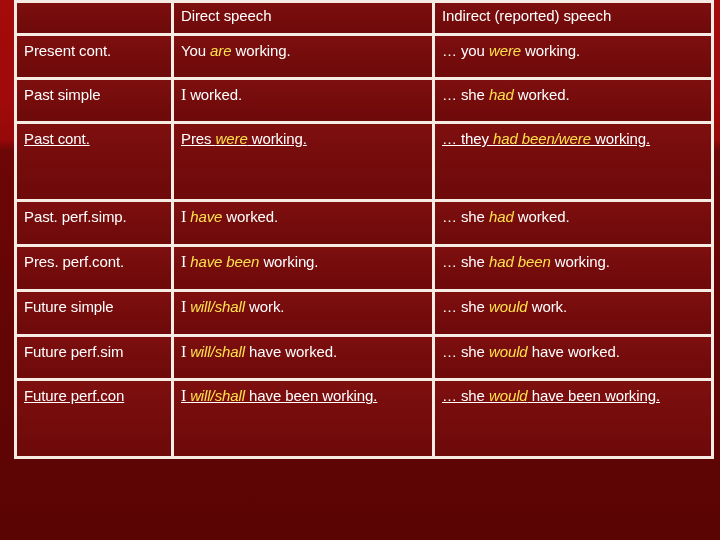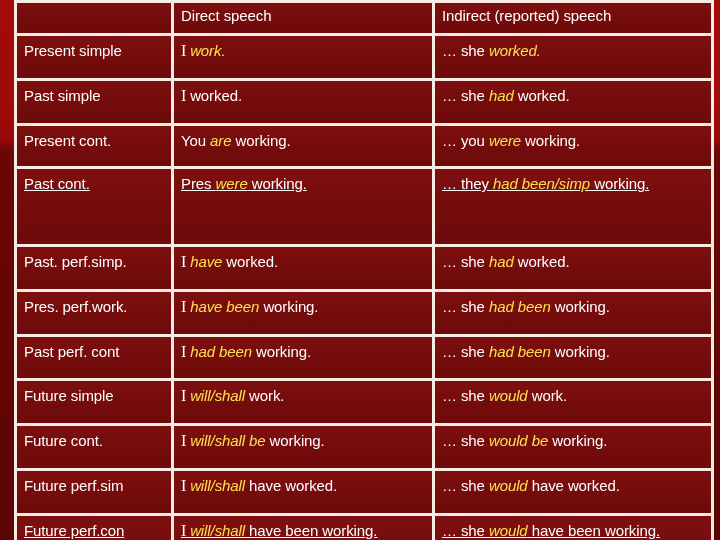--- a/index.html
+++ b/index.html
@@ -117,63 +117,48 @@
           <col class="c2">
           <col class="c3">
       </colgroup>
       <tbody id="table-body">
           <tr class="header-row">
             <td class="corner"><span class="hdr"></span></td>
             <td><span class="hdr">Direct speech</span></td>
             <td class="last-col"><span class="hdr">Indirect (reported) speech</span></td>
           </tr>
           <tr>
-            <td class="label-cell"><span class="plain">Present simple</span></td>
-            <td><span class="pre-serif plain">I </span><span class="hl">work.</span></td>
-            <td class="last-col"><span class="plain">… she </span><span class="hl">worked.</span></td>
+            <td class="label-cell"><span class="plain">Present cont.</span></td>
+            <td><span class="plain">You </span><span class="hl">are</span><span class="plain"> working.</span></td>
+            <td class="last-col"><span class="plain">… you </span><span class="hl">were</span><span class="plain"> working.</span></td>
           </tr>
           <tr>
             <td class="label-cell"><span class="plain">Past simple</span></td>
             <td><span class="pre-serif plain">I </span><span class="plain">worked.</span></td>
             <td class="last-col"><span class="plain">… she </span><span class="hl">had</span><span class="plain"> worked.</span></td>
           </tr>
-          <tr>
-            <td class="label-cell"><span class="plain">Present cont.</span></td>
-            <td><span class="plain">You </span><span class="hl">are</span><span class="plain"> working.</span></td>
-            <td class="last-col"><span class="plain">… you </span><span class="hl">were</span><span class="plain"> working.</span></td>
-          </tr>
           <tr class="r-tall">
             <td class="label-cell"><span class="plain">Past cont.</span></td>
             <td><span class="plain">Pres </span><span class="hl">were</span><span class="plain"> working.</span></td>
-            <td class="last-col"><span class="plain">… they </span><span class="hl">had been/simp</span><span class="plain"> working.</span></td>
+            <td class="last-col"><span class="plain">… they </span><span class="hl">had been/were</span><span class="plain"> working.</span></td>
           </tr>
           <tr>
             <td class="label-cell"><span class="plain">Past. perf.simp.</span></td>
             <td><span class="pre-serif plain">I </span><span class="hl">have</span><span class="plain"> worked.</span></td>
             <td class="last-col"><span class="plain">… she </span><span class="hl">had</span><span class="plain"> worked.</span></td>
           </tr>
           <tr>
-            <td class="label-cell"><span class="plain">Pres. perf.work.</span></td>
+            <td class="label-cell"><span class="plain">Pres. perf.cont.</span></td>
             <td><span class="pre-serif plain">I </span><span class="hl">have been</span><span class="plain"> working.</span></td>
-            <td class="last-col"><span class="plain">… she </span><span class="hl">had been</span><span class="plain"> working.</span></td>
-          </tr>
-          <tr>
-            <td class="label-cell"><span class="plain">Past perf. cont</span></td>
-            <td><span class="pre-serif plain">I </span><span class="hl">had been</span><span class="plain"> working.</span></td>
             <td class="last-col"><span class="plain">… she </span><span class="hl">had been</span><span class="plain"> working.</span></td>
           </tr>
           <tr>
             <td class="label-cell"><span class="plain">Future simple</span></td>
             <td><span class="pre-serif plain">I </span><span class="hl">will/shall</span><span class="plain"> work.</span></td>
             <td class="last-col"><span class="plain">… she </span><span class="hl">would</span><span class="plain"> work.</span></td>
-          </tr>
-          <tr>
-            <td class="label-cell"><span class="plain">Future cont.</span></td>
-            <td><span class="pre-serif plain">I </span><span class="hl">will/shall be</span><span class="plain"> working.</span></td>
-            <td class="last-col"><span class="plain">… she </span><span class="hl">would be</span><span class="plain"> working.</span></td>
           </tr>
           <tr>
             <td class="label-cell"><span class="plain">Future perf.sim</span></td>
             <td><span class="pre-serif plain">I </span><span class="hl">will/shall</span><span class="plain"> have worked.</span></td>
             <td class="last-col"><span class="plain">… she </span><span class="hl">would</span><span class="plain"> have worked.</span></td>
           </tr>
           <tr class="r-tall">
             <td class="label-cell"><span class="plain">Future perf.con</span></td>
             <td><span class="pre-serif plain">I </span><span class="hl">will/shall</span><span class="plain"> have been working.</span></td>
             <td class="last-col"><span class="plain">… she </span><span class="hl">would</span><span class="plain"> have been working.</span></td>

